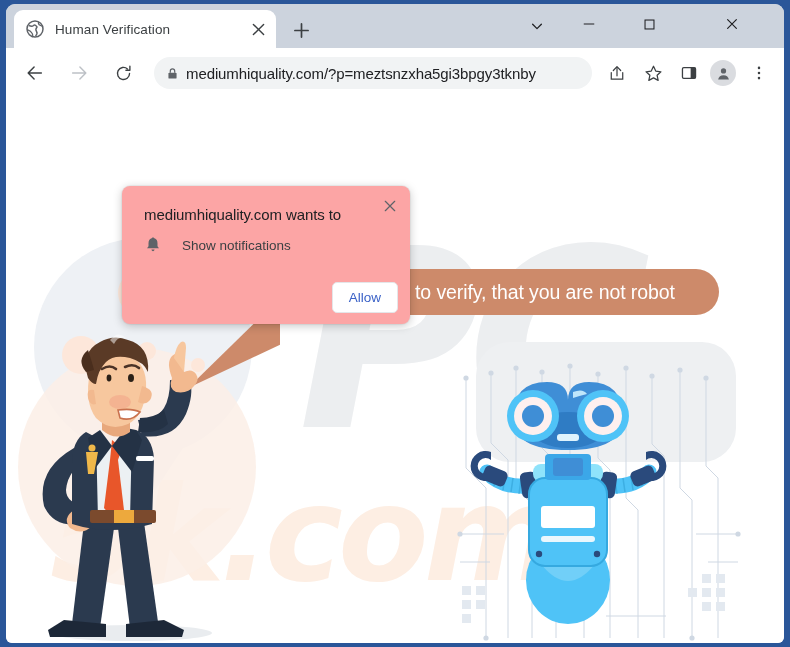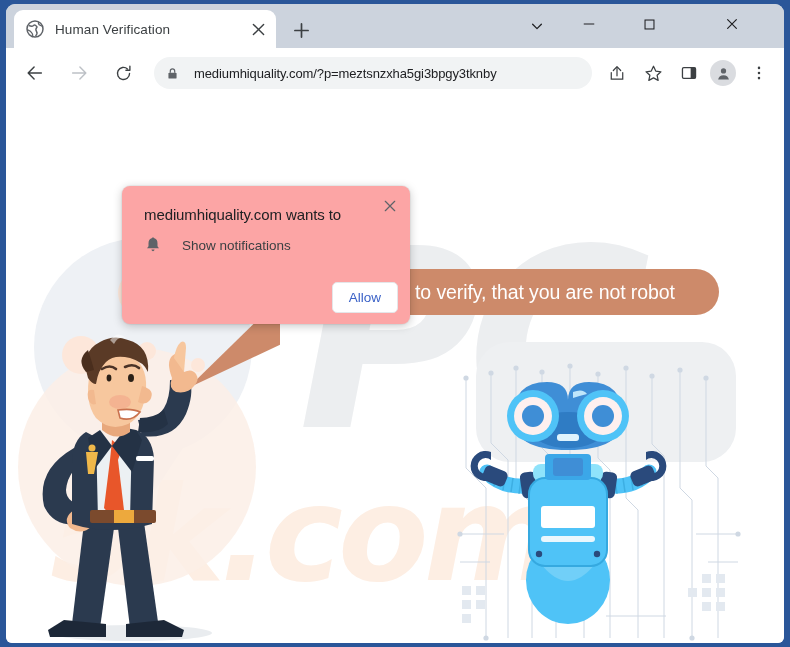--- a/index.html
+++ b/index.html
@@ -118,25 +118,24 @@
     min-width: 0;
   }
   #site-info-button {
     width: 28px; height: 28px;
     flex: 0 0 28px;
     margin-left: 2px;
     border-radius: 50%;
     display: flex; align-items: center; justify-content: center;
   }
   #omnibox-url {
-    font-size: 13px;
+    font-size: 15px;
     color: #202124;
     white-space: nowrap;
     overflow: hidden;
-    margin-left: 8px;
     letter-spacing: -0.1px;
   }
   .tb-icon {
     width: 30px; height: 30px;
     flex: 0 0 30px;
     display: flex; align-items: center; justify-content: center;
     margin-right: 6px;
   }
   #tb-share { margin-left: 4px; }
   #tb-profile {

